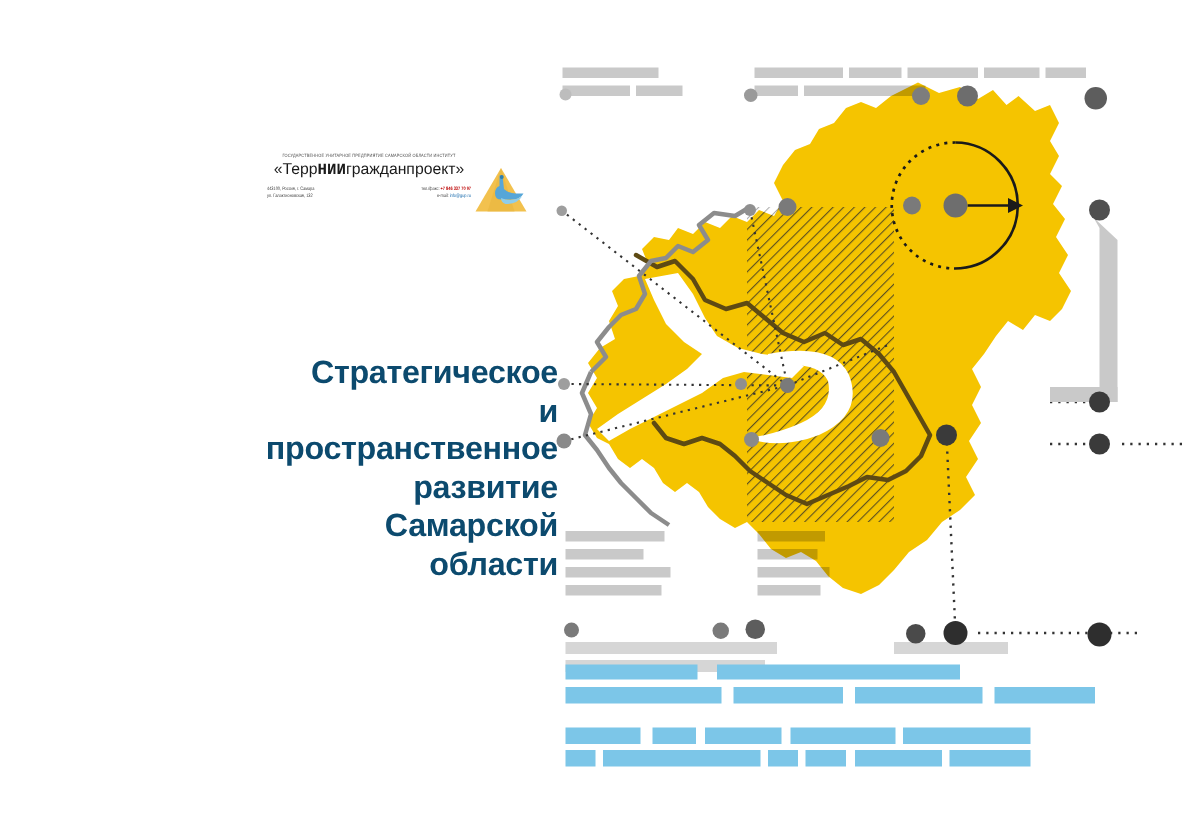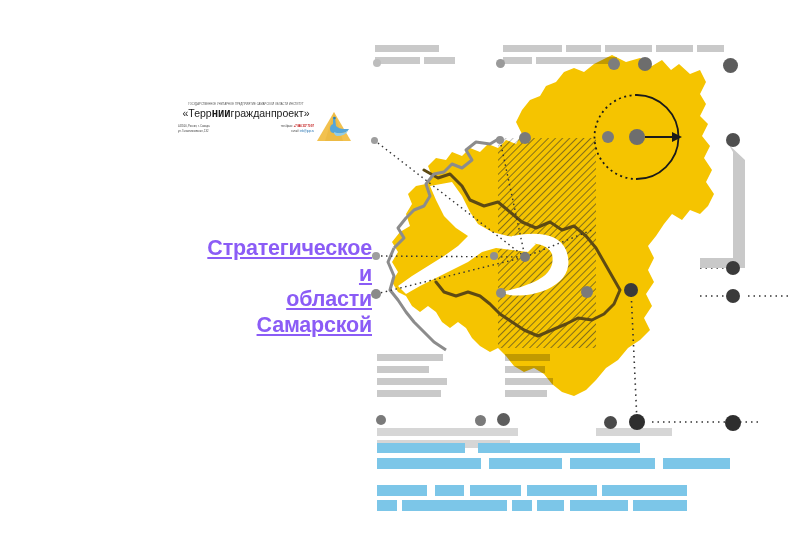--- a/index.html
+++ b/index.html
@@ -230,20 +230,22 @@
   </div>
 
   <svg id="logo-mark" viewBox="0 0 40 36">
     <polygon points="20,4 37,33 3,33" fill="#F2C14E"></polygon>
     <polygon points="20,4 29,33 11,33" fill="#E8B53C" opacity=".55"></polygon>
     <path d="M19 9 L21 9 L22 18 Q25 21 30 21 L35 21 Q33 25 27 25 L20 25 Q16 25 16 21 Q16 17 19 16 Z" fill="#56A6D8"></path>
     <path d="M20 24 Q27 27 34 23 Q31 28 23 28 Q20 27 20 24 Z" fill="#8FCDEA"></path>
     <circle cx="20.5" cy="10" r="1.3" fill="#2E7FB0"></circle>
   </svg>
 
-  <div id="title" style="color: #8b5cf6; text-decoration: underline;">
+  <div id="title" style="color: #0c4a6e;">
       <div>Стратегическое</div>
       <div>и</div>
+      <div>пространственное</div>
+      <div>развитие</div>
+      <div>Самарской</div>
       <div>области</div>
-      <div>Самарской</div>
     </div>
 
 </div>
 
 </body></html>

